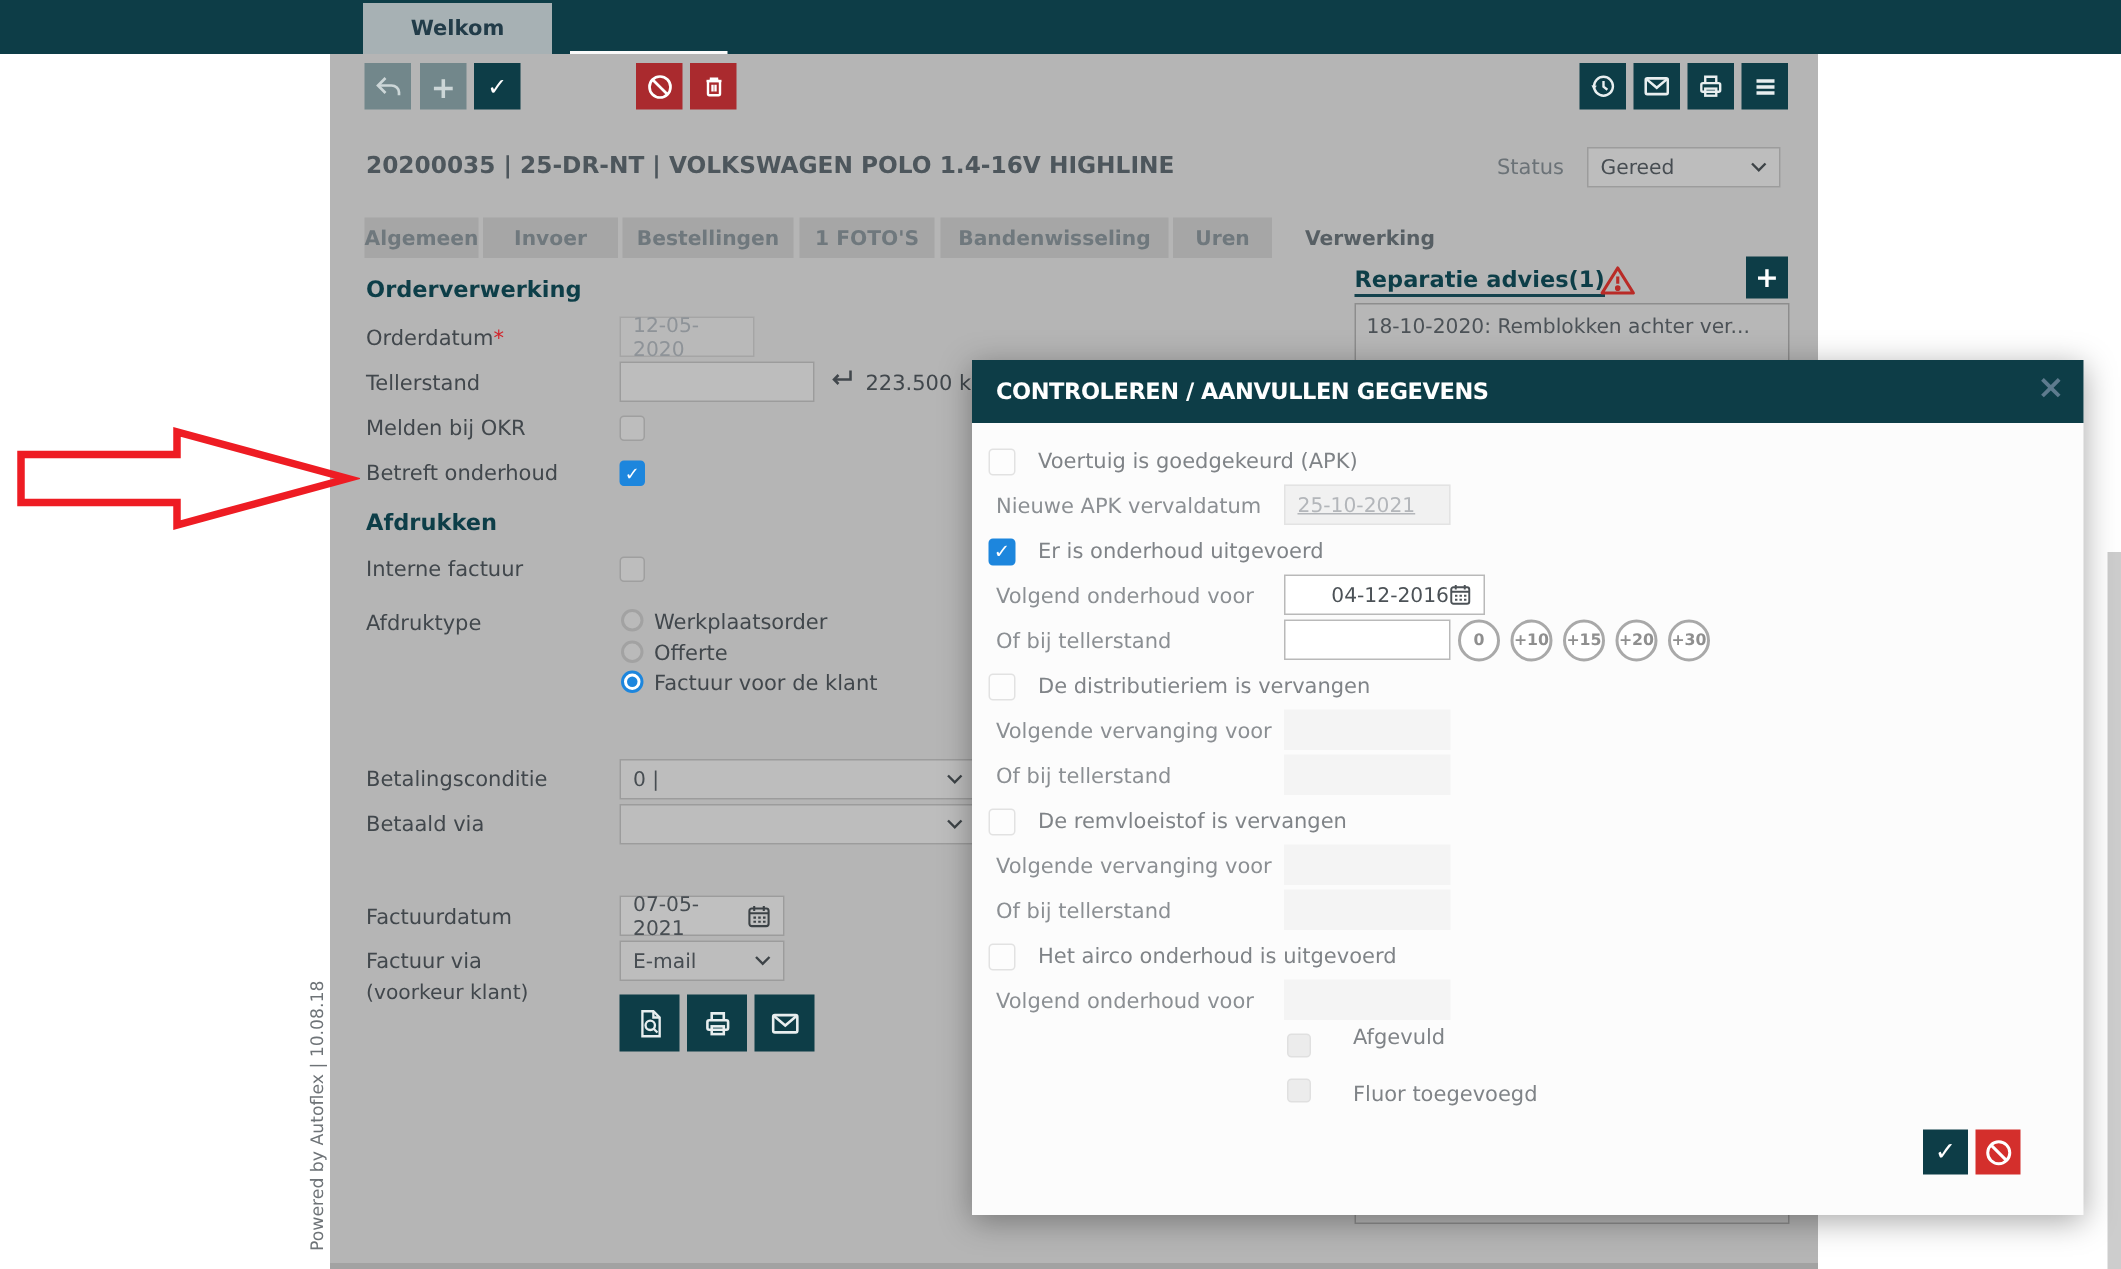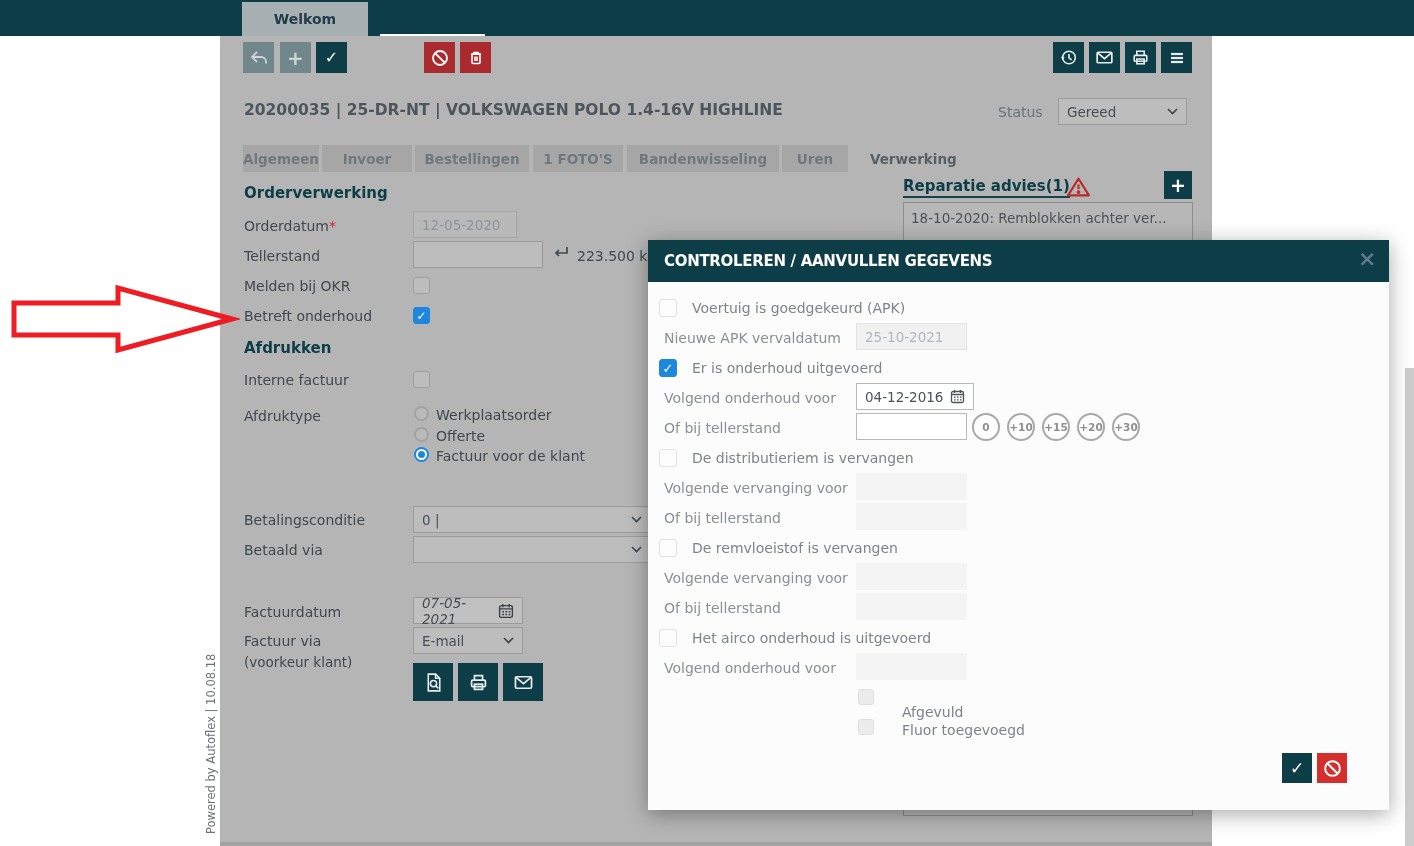--- a/index.html
+++ b/index.html
@@ -153,21 +153,21 @@
   <div class="abs ntab" style="left:322px;top:145px;width:90px;">Invoer</div>
   <div class="abs ntab" style="left:415px;top:145px;width:114px;">Bestellingen</div>
   <div class="abs ntab" style="left:533px;top:145px;width:90px;">1 FOTO'S</div>
   <div class="abs ntab" style="left:627px;top:145px;width:152px;">Bandenwisseling</div>
   <div class="abs ntab" style="left:782px;top:145px;width:66px;">Uren</div>
   <div class="abs ntab-active" style="left:870px;top:151px;">Verwerking</div>
 
   <div class="abs sect" style="left:244px;top:184px;">Orderverwerking</div>
 
   <div class="abs lbl" style="left:244px;top:218px;"><span>Orderdatum</span><span class="req">*</span></div>
-  <div class="abs field dis" style="left:413px;top:211px;width:104px;">
+  <div class="abs field dis" style="left:413px;top:211px;width:90px;">
       <span>12-05-2020</span>
     </div>
 
   <div class="abs lbl" style="left:244px;top:248px;">Tellerstand</div>
   <div class="abs field" style="left:413px;top:241px;width:130px;">
       <span></span>
     </div>
   <div class="abs" style="left:551px;top:245px;">
       <svg width="19" height="16" viewBox="0 0 19 16" fill="none" stroke="#41474c" stroke-width="1.7">
         <path d="M16 2 v6 H5"></path>
@@ -213,21 +213,21 @@
   <div class="abs field sel" style="left:413px;top:536px;width:238px;">
     <span></span>
     <span>
         <svg width="11" height="7" viewBox="0 0 11 7" fill="none" stroke="#3d4347" stroke-width="1.6">
           <path d="M1 1 L5.5 5.5 L10 1"></path>
         </svg>
       </span>
   </div>
 
   <div class="abs lbl" style="left:244px;top:604px;">Factuurdatum</div>
-  <div class="abs field sel" style="left:413px;top:597px;width:110px;background:#c0c0c0;font-style:italic;">
+  <div class="abs field sel" style="left:413px;top:597px;width:110px;background:#c0c0c0;">
     <span>07-05-2021</span>
     <span>
         <svg width="16" height="16" viewBox="0 0 15 15" fill="none" stroke="#3c4246" stroke-width="1.3">
           <rect x="1.5" y="2.5" width="12" height="11" rx="1.5"></rect>
           <path d="M4.5 1 v3 M10.5 1 v3 M1.5 5.5 h12"></path>
           <path d="M4 8.2 h1.6 M7 8.2 h1.6 M10 8.2 h1.6 M4 10.8 h1.6 M7 10.8 h1.6 M10 10.8 h1.6"></path>
         </svg>
       </span>
   </div>
 
@@ -297,31 +297,31 @@
   <div class="abs modal" style="left:648px;top:240px;width:741px;height:570px;"></div>
   <div class="abs mhead" style="left:648px;top:240px;width:741px;height:42px;">
     <span class="mtitle">CONTROLEREN / AANVULLEN GEGEVENS</span>
   </div>
   <div class="abs mclose" style="left:1358px;top:246px;">×</div>
 
   <div class="abs mcb" style="left:659px;top:299px;"></div>
   <div class="abs mcblbl" style="left:692px;top:300px;">Voertuig is goedgekeurd (APK)</div>
 
   <div class="abs mlbl" style="left:664px;top:330px;">Nieuwe APK vervaldatum</div>
-  <div class="abs mfield ro" style="left:856px;top:323px;width:111px;">
+  <div class="abs mfield ro" style="left:856px;top:323px;width:111px;text-decoration:underline;">
       <span>25-10-2021</span>
     </div>
 
   <div class="abs mcb on" style="left:659px;top:359px;">
       <span>✓</span>
     </div>
   <div class="abs mcblbl" style="left:692px;top:360px;">Er is onderhoud uitgevoerd</div>
 
   <div class="abs mlbl" style="left:664px;top:390px;">Volgend onderhoud voor</div>
-  <div class="abs mfield ed" style="left:856px;top:383px;width:118px;">
+  <div class="abs mfield ed" style="left:856px;top:383px;width:134px;justify-content:flex-end;">
     <span>04-12-2016</span>
     <span>
         <svg width="15" height="15" viewBox="0 0 15 15" fill="none" stroke="#4c5257" stroke-width="1.3">
           <rect x="1.5" y="2.5" width="12" height="11" rx="1.5"></rect>
           <path d="M4.5 1 v3 M10.5 1 v3 M1.5 5.5 h12"></path>
           <path d="M4 8.2 h1.6 M7 8.2 h1.6 M10 8.2 h1.6 M4 10.8 h1.6 M7 10.8 h1.6 M10 10.8 h1.6"></path>
         </svg>
       </span>
   </div>
 
@@ -351,21 +351,21 @@
   <div class="abs mlbl" style="left:664px;top:600px;">Of bij tellerstand</div>
   <div class="abs mfield flat" style="left:856px;top:593px;width:111px;"></div>
 
   <div class="abs mcb" style="left:659px;top:629px;"></div>
   <div class="abs mcblbl" style="left:692px;top:630px;">Het airco onderhoud is uitgevoerd</div>
 
   <div class="abs mlbl" style="left:664px;top:660px;">Volgend onderhoud voor</div>
   <div class="abs mfield flat" style="left:856px;top:653px;width:111px;"></div>
 
   <div class="abs mcb dis" style="left:858px;top:689px;width:16px;height:16px;"></div>
-  <div class="abs mcblbl" style="left:902px;top:704px;">Afgevuld</div>
+  <div class="abs mcblbl" style="left:902px;top:684px;">Afgevuld</div>
   <div class="abs mcb dis" style="left:858px;top:719px;width:16px;height:16px;"></div>
   <div class="abs mcblbl" style="left:902px;top:722px;">Fluor toegevoegd</div>
 
   <div class="abs ibtn teal" style="left:1282px;top:753px;width:30px;height:30px;color:#fff;">
     <span class="glyph" style="font-size:17px;">✓</span>
   </div>
   <div class="abs ibtn redbright" style="left:1317px;top:753px;width:30px;height:30px;">
     <span>
         <svg width="21" height="21" viewBox="0 0 20 20" fill="none" stroke="#fff" stroke-width="1.9">
           <circle cx="10" cy="10" r="7"></circle>

